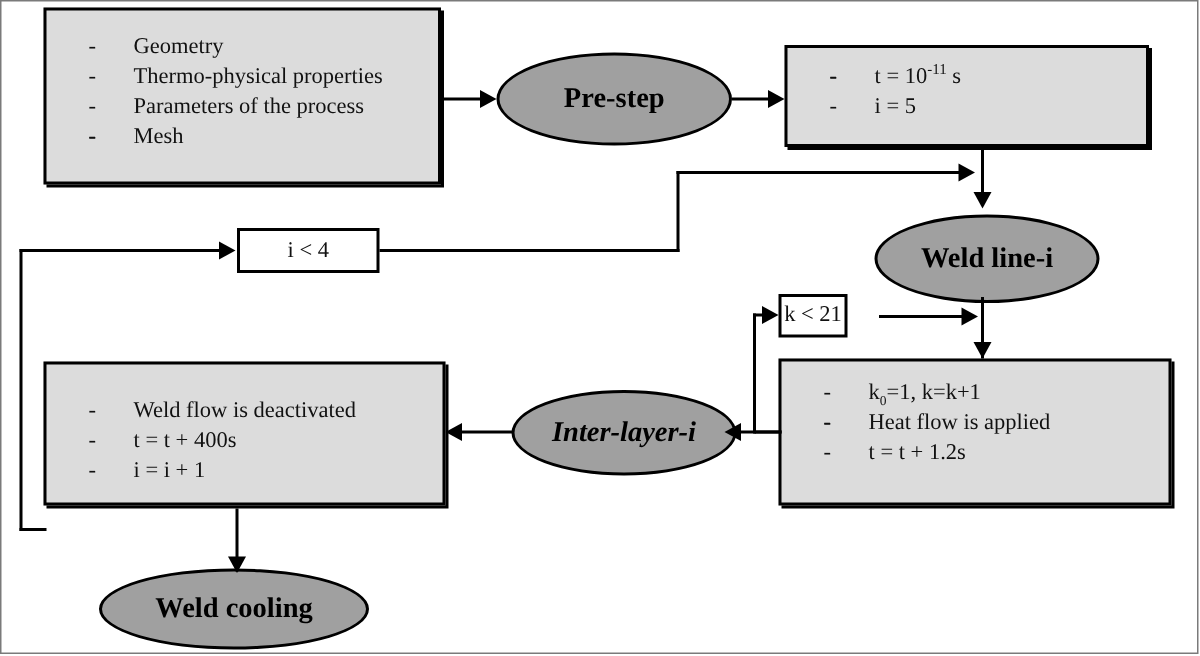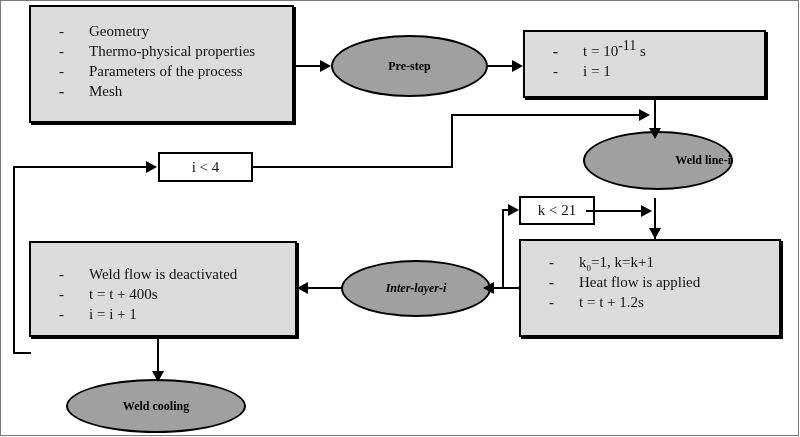--- a/index.html
+++ b/index.html
@@ -6,31 +6,31 @@
   body{font-family:"Liberation Serif", serif;}
   #canvas{position:relative;width:800px;height:437px;background:#ffffff;overflow:hidden;}
   .frame{position:absolute;left:0;top:0;width:799px;height:436px;border:1px solid #7a7a7a;box-sizing:border-box;}
 
   
   .rbox{position:absolute;box-sizing:border-box;background:#dcdcdc;border:2px solid #000000;
         box-shadow:2px 2px 0 #000000;}
   .rbox ul{list-style:none;margin:0;padding:0;}
   .rbox li{position:relative;padding-left:58px;font-size:15px;line-height:20px;color:#111;white-space:nowrap;}
   .rbox li .dash{position:absolute;left:28px;top:0;}
-  sup{font-size:14px;vertical-align:super;line-height:0;}
+  sup{font-size:10px;vertical-align:super;line-height:0;}
   sub{font-size:9px;vertical-align:sub;line-height:0;}
 
   
   .dbox{position:absolute;box-sizing:border-box;background:#ffffff;border:2px solid #000000;
         display:flex;align-items:center;justify-content:center;font-size:15px;color:#111;}
 
   
   .ell{position:absolute;box-sizing:border-box;background:#a0a0a0;border:2px solid #000000;
        border-radius:50%;display:flex;align-items:center;justify-content:center;
-       font-weight:bold;font-size:12px;color:#000;}
+       font-weight:bold;font-size:19px;color:#000;}
 
   
   .ln{position:absolute;background:#000000;}
   .hln{height:2px;}
   .vln{width:2px;}
   .arw{position:absolute;width:0;height:0;}
   .arw-r{border-top:6px solid transparent;border-bottom:6px solid transparent;border-left:11px solid #000;}
   .arw-l{border-top:6px solid transparent;border-bottom:6px solid transparent;border-right:11px solid #000;}
   .arw-d{border-left:6px solid transparent;border-right:6px solid transparent;border-top:11px solid #000;}
 </style>
@@ -51,33 +51,33 @@
   </div>
 
   <div class="ell" style="left:331px;top:35px;width:157px;height:62px;">
     <span>Pre-step</span>
   </div>
 
   <div class="rbox" style="left:523px;top:30px;width:243px;height:68px;padding-top:9px;">
     <ul>
       <li><span class="dash">-</span></li>
       <li><span class="dash">-</span><span><span>t = 10</span><sup>-11</sup><span> s</span></span></li>
-      <li><span class="dash">-</span><span>i = 1</span></li>
+      <li><span class="dash">-</span><span>i = 5</span></li>
     </ul>
   </div>
 
   <div class="dbox" style="left:158px;top:152px;width:95px;height:30px;">
     <span>i &lt; 4</span>
   </div>
 
-  <div class="ell" style="left:583px;top:131px;width:150px;height:59px;justify-content:flex-end;">
+  <div class="ell" style="left:583px;top:143px;width:150px;height:59px;">
     <span>Weld line-i</span>
   </div>
 
-  <div class="dbox" style="left:519px;top:196px;width:76px;height:29px;">
+  <div class="dbox" style="left:519px;top:196px;width:46px;height:29px;">
     <span>k &lt; 21</span>
   </div>
 
   <div class="rbox" style="left:519px;top:239px;width:262px;height:98px;padding-top:11px;">
     <ul>
       <li><span class="dash">-</span><span><span>k</span><sub>0</sub><span>=1, k=k+1</span></span></li>
       <li><span class="dash">-</span></li>
       <li><span class="dash">-</span><span>Heat flow is applied</span></li>
       <li><span class="dash">-</span><span>t = t + 1.2s</span></li>
     </ul>

